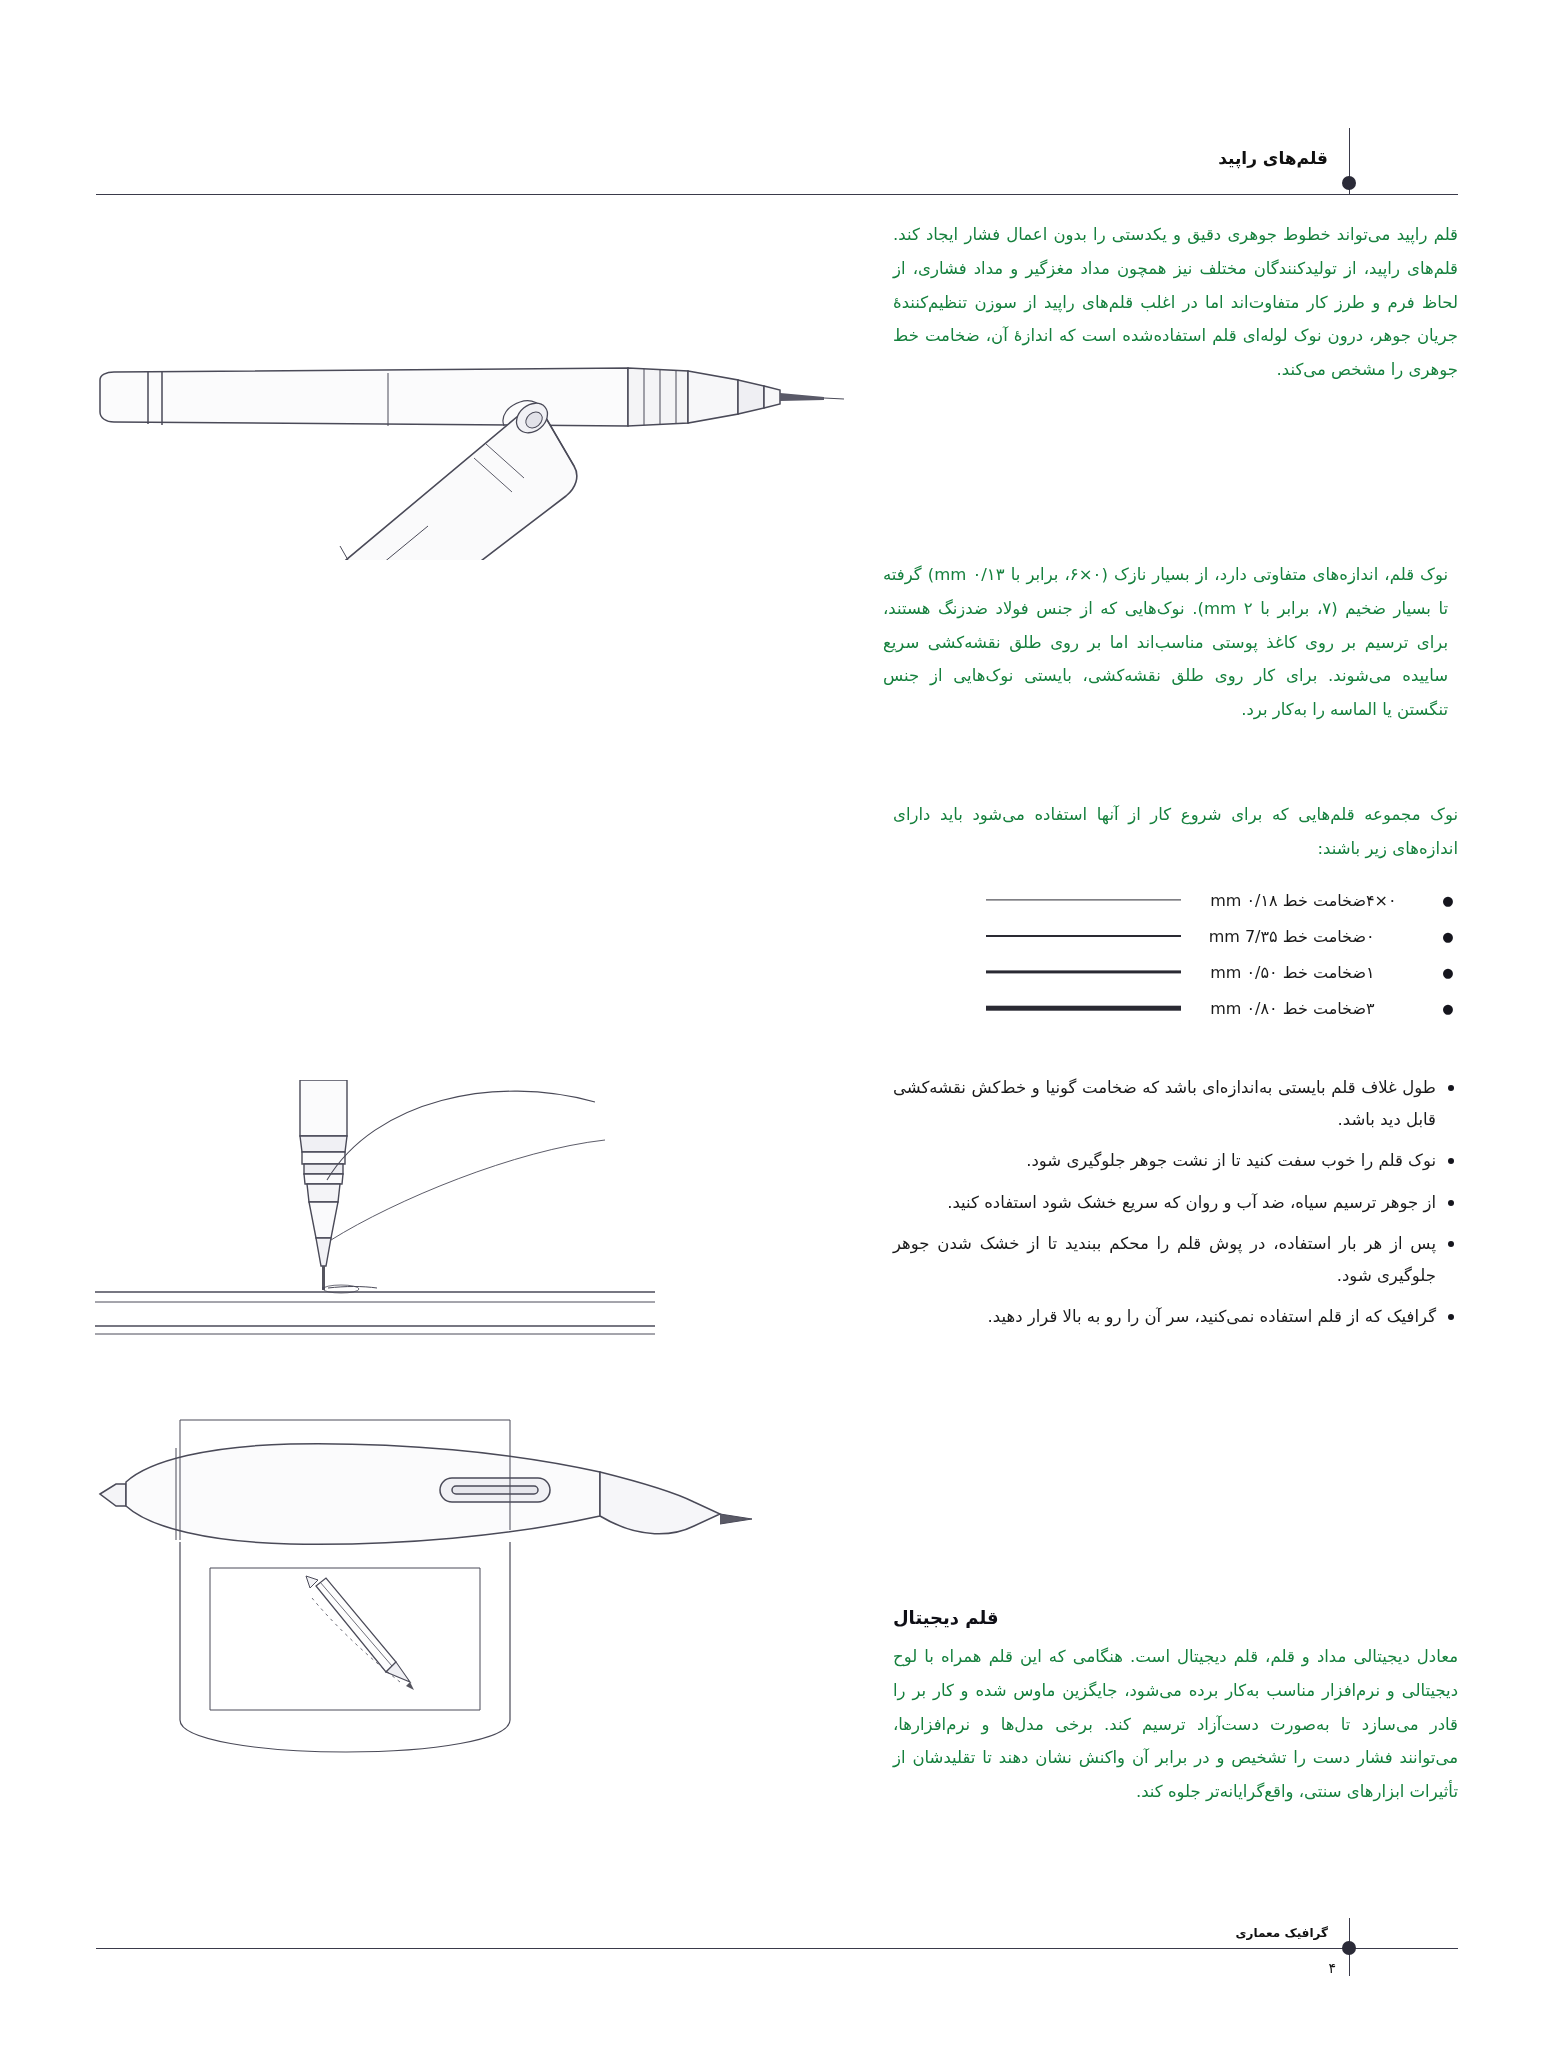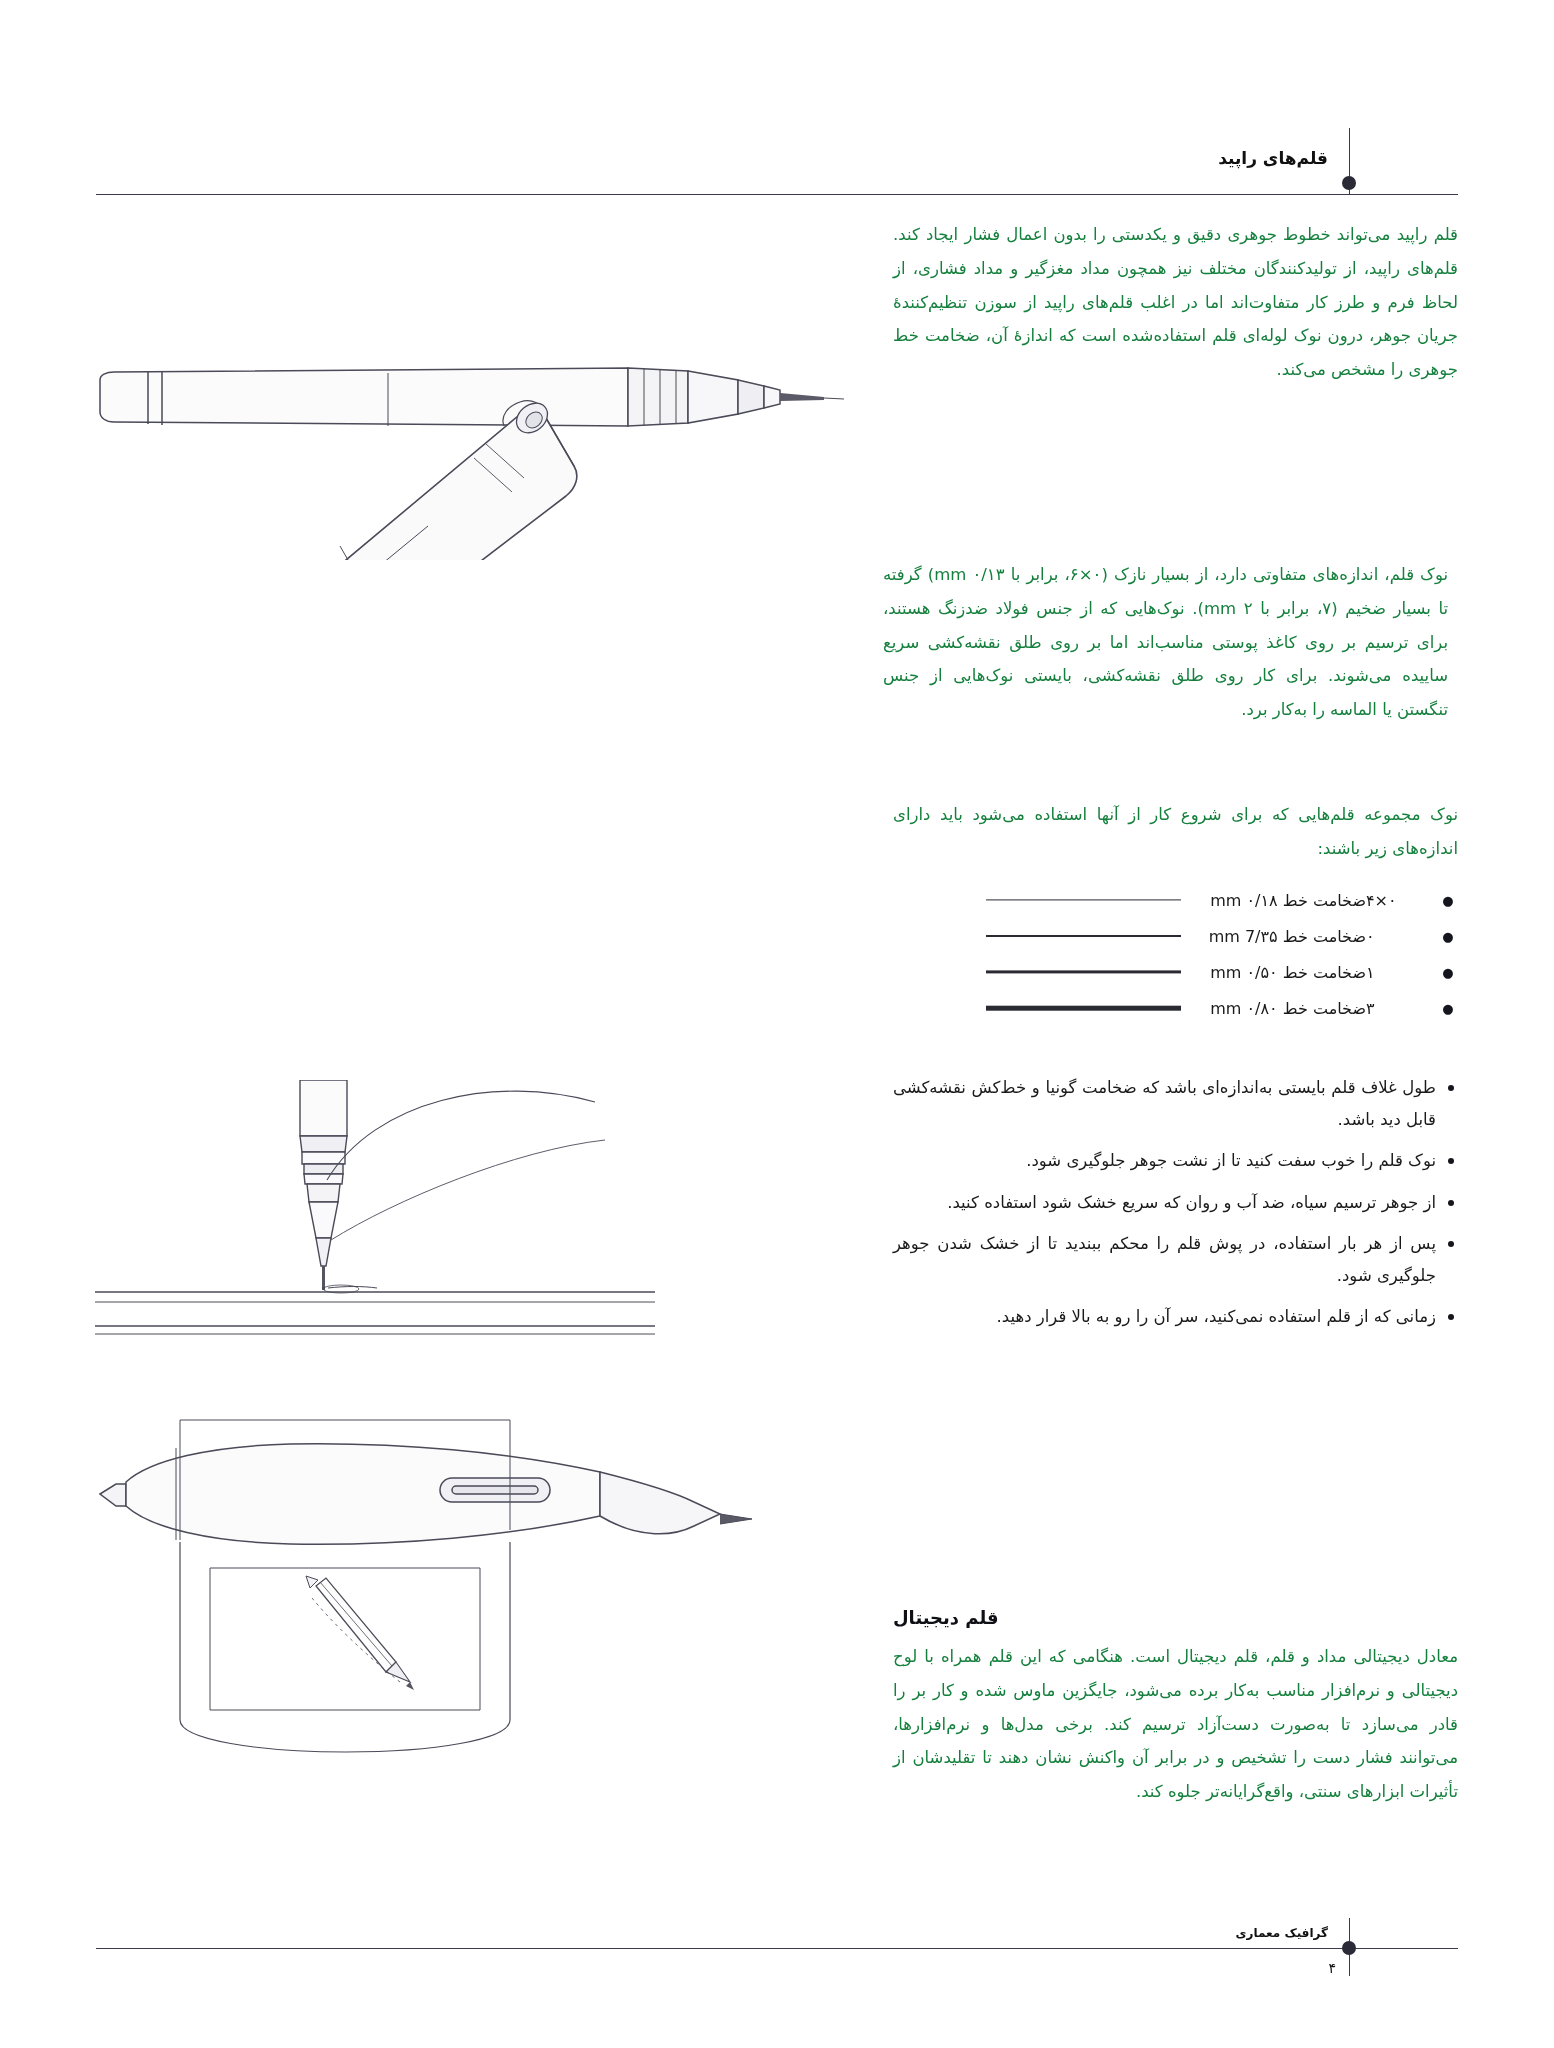--- a/index.html
+++ b/index.html
@@ -301,21 +301,21 @@
       </span>
     </div>
 
   </div>
 
   <div class="tips">
     <div class="tip">طول غلاف قلم بایستی به‌اندازه‌ای باشد که ضخامت گونیا و خط‌کش نقشه‌کشی قابل دید باشد.</div>
     <div class="tip">نوک قلم را خوب سفت کنید تا از نشت جوهر جلوگیری شود.</div>
     <div class="tip">از جوهر ترسیم سیاه، ضد آب و روان که سریع خشک شود استفاده کنید.</div>
     <div class="tip">پس از هر بار استفاده، در پوش قلم را محکم ببندید تا از خشک شدن جوهر جلوگیری شود.</div>
-    <div class="tip">زمانی که از قلم استفاده نمی‌کنید، سر آن را رو به بالا قرار دهید.</div>
+    <div class="tip">گرافیک که از قلم استفاده نمی‌کنید، سر آن را رو به بالا قرار دهید.</div>
   </div>
 
   <div class="fig fig-nib">
     <svg width="620" height="270" viewBox="0 0 620 270" fill="none" stroke="#4a4a58" stroke-width="1.4">
 
       <path d="M205 0 L205 56 L252 56 L252 0 Z" fill="#fbfbfc"></path>
       <path d="M205 56 L252 56 L250 72 L207 72 Z" fill="#f0f0f4"></path>
       <path d="M207 72 L250 72 L250 84 L207 84 Z" fill="#fafafc"></path>
       <path d="M209 84 L248 84 L248 94 L209 94 Z" fill="#ededf2"></path>
       <path d="M209 94 L248 94 L247 104 L210 104 Z" fill="#fafafc"></path>

